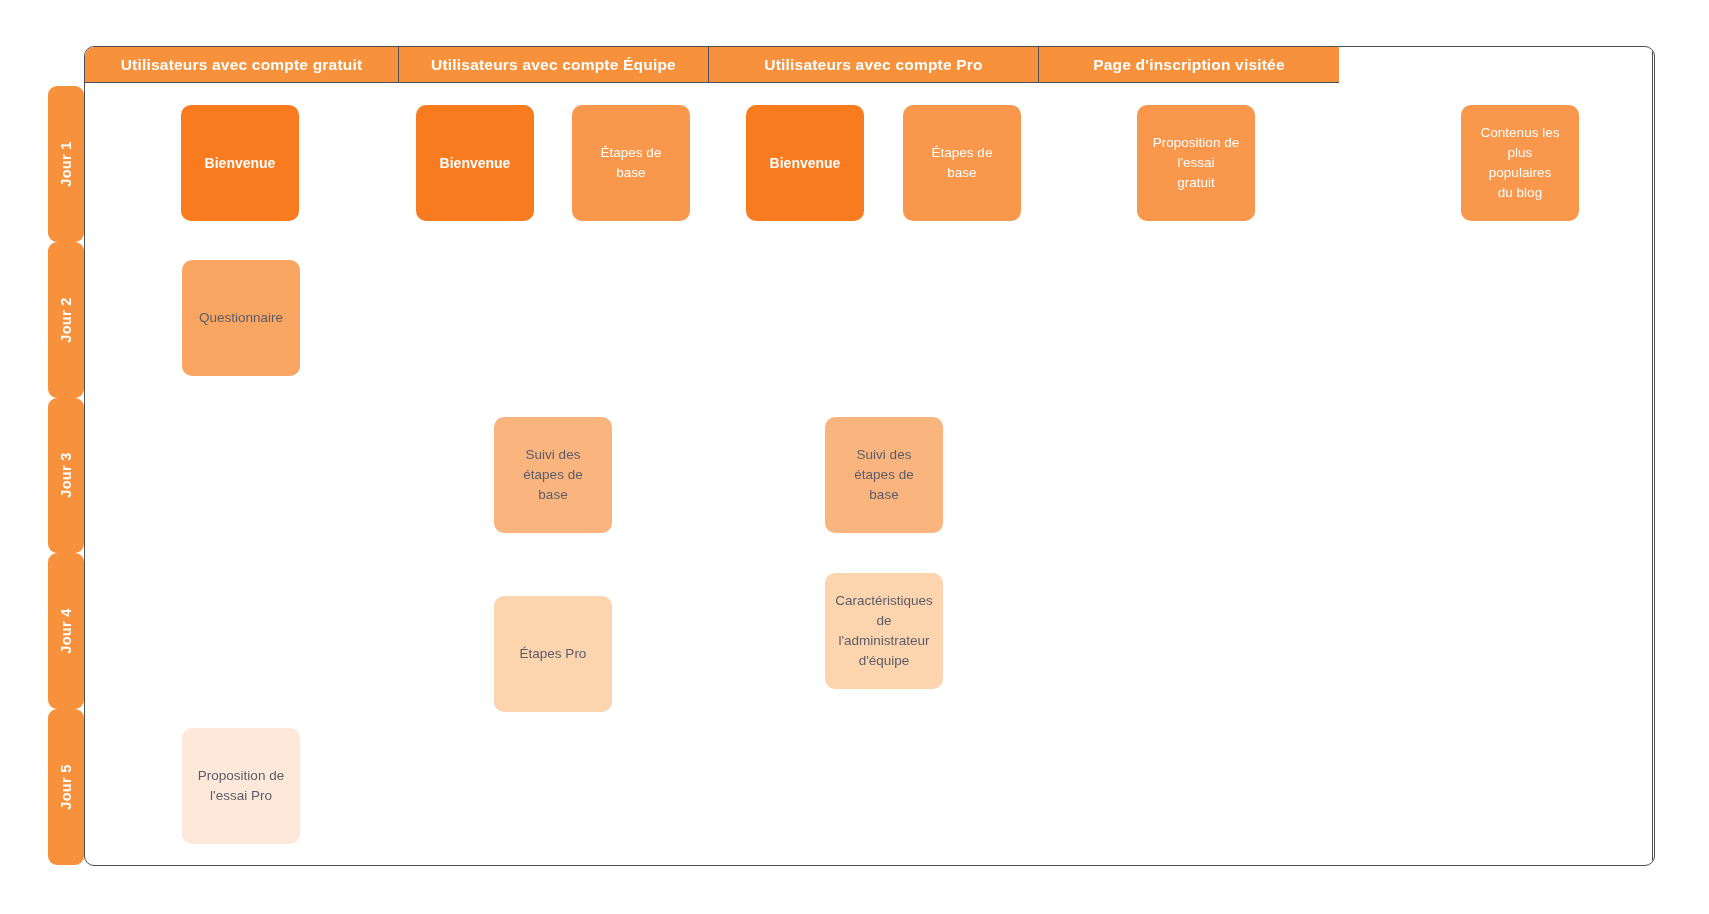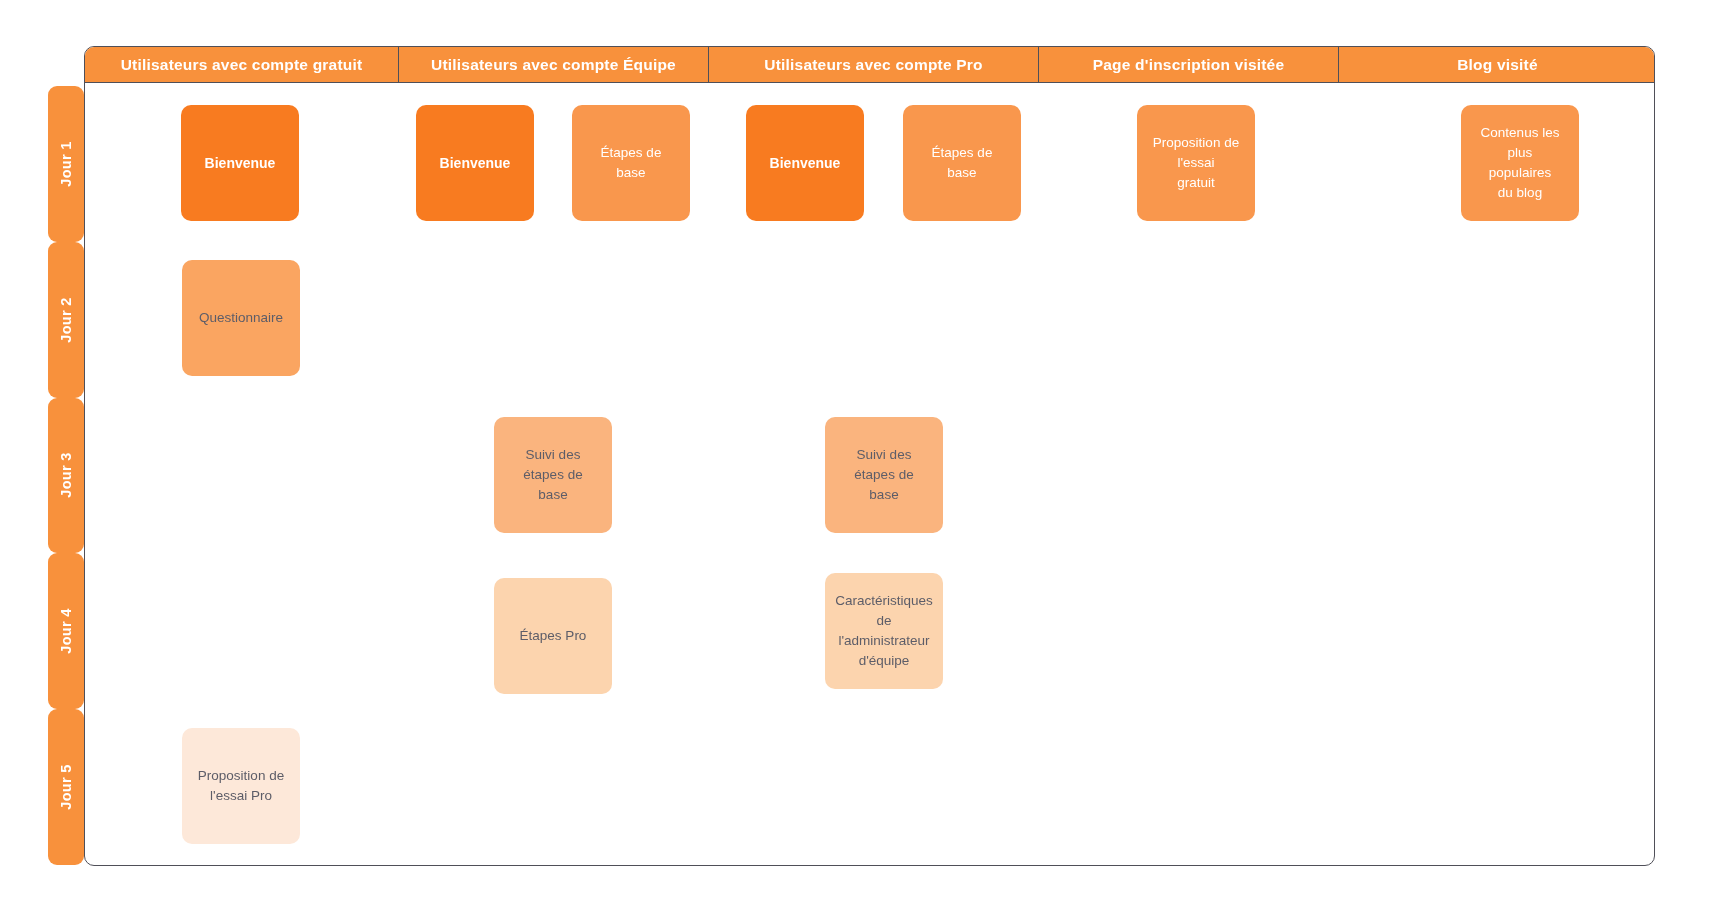--- a/index.html
+++ b/index.html
@@ -80,36 +80,35 @@
   .pos-c1-bienvenue   { left: 181px;  top: 105px; }
   .pos-c2-bienvenue   { left: 416px;  top: 105px; }
   .pos-c2-etapes      { left: 572px;  top: 105px; }
   .pos-c3-bienvenue   { left: 746px;  top: 105px; }
   .pos-c3-etapes      { left: 903px;  top: 105px; }
   .pos-c4-proposition { left: 1137px; top: 105px; }
   .pos-c5-contenus    { left: 1461px; top: 105px; }
   .pos-c1-questionnaire { left: 182px; top: 260px; text-align: center; }
   .pos-c2-suivi       { left: 494px;  top: 417px; }
   .pos-c3-suivi       { left: 825px;  top: 417px; }
-  .pos-c2-etapespro   { left: 494px;  top: 578px; }
+  .pos-c2-etapespro   { left: 494px;  top: 596px; }
   .pos-c3-caracteristiques { left: 825px; top: 573px; }
   .pos-c1-propositionpro   { left: 182px; top: 728px; }
 </style>
 </head>
 <body>
 
 <div>
 
   <div class="table-frame">
     <div class="header-row">
       <div class="header-cell w1">Utilisateurs avec compte gratuit</div>
       <div class="header-cell w3">Utilisateurs avec compte Équipe</div>
       <div class="header-cell w2">Utilisateurs avec compte Pro</div>
       <div class="header-cell w4">Page d'inscription visitée</div>
-      <div class="header-cell w5">Blog visité</div>
     </div>
     <div class="body-row">
       <div class="body-col w1"></div>
       <div class="body-col w2"></div>
       <div class="body-col w3"></div>
       <div class="body-col w4"></div>
       <div class="body-col w5"></div>
     </div>
   </div>
 

